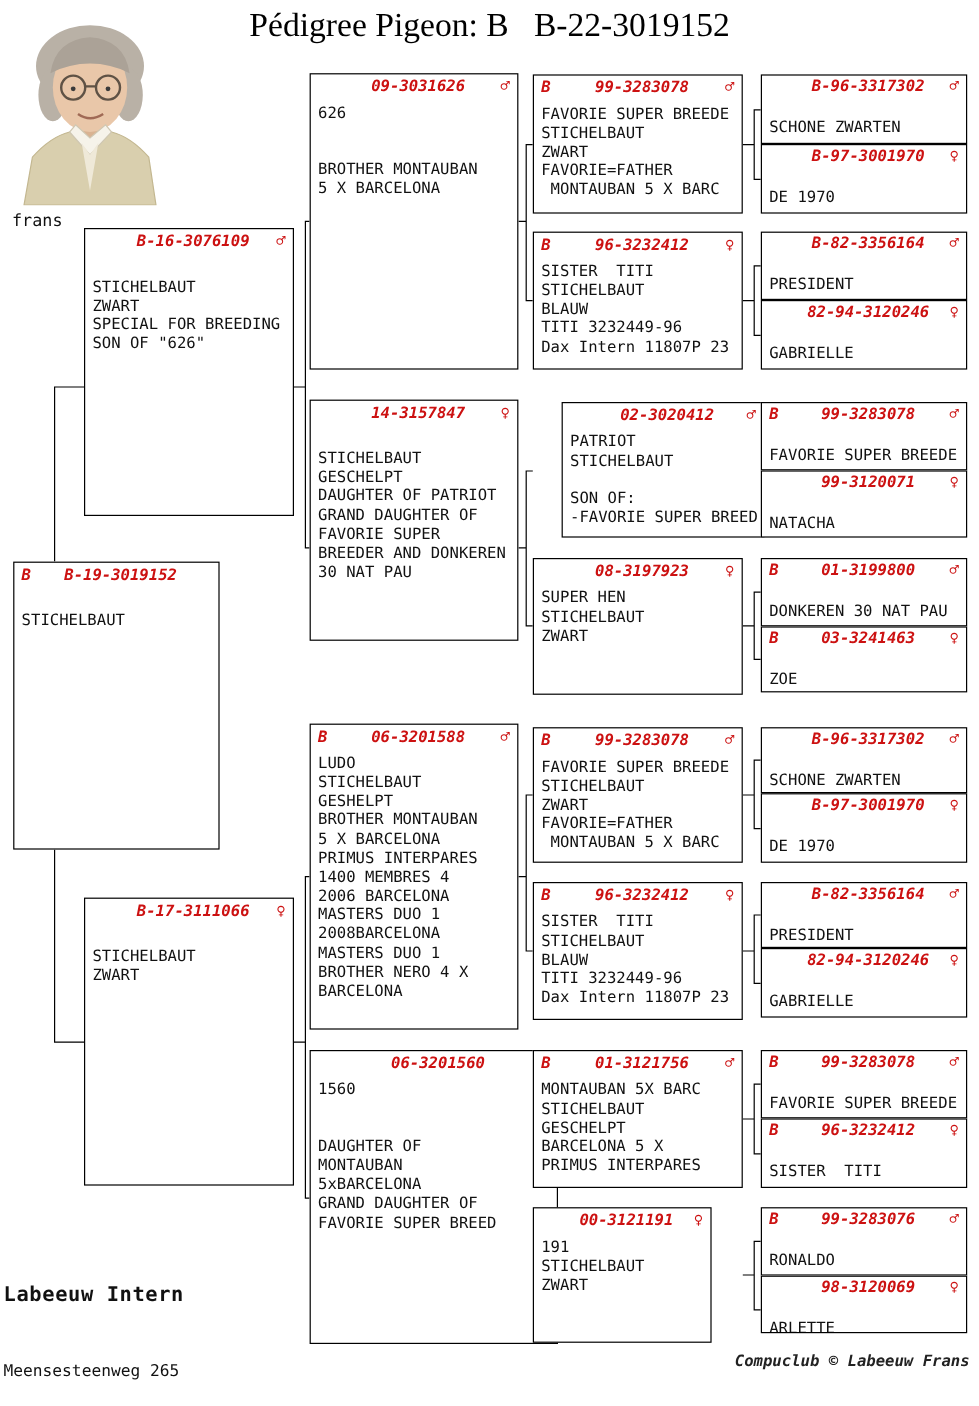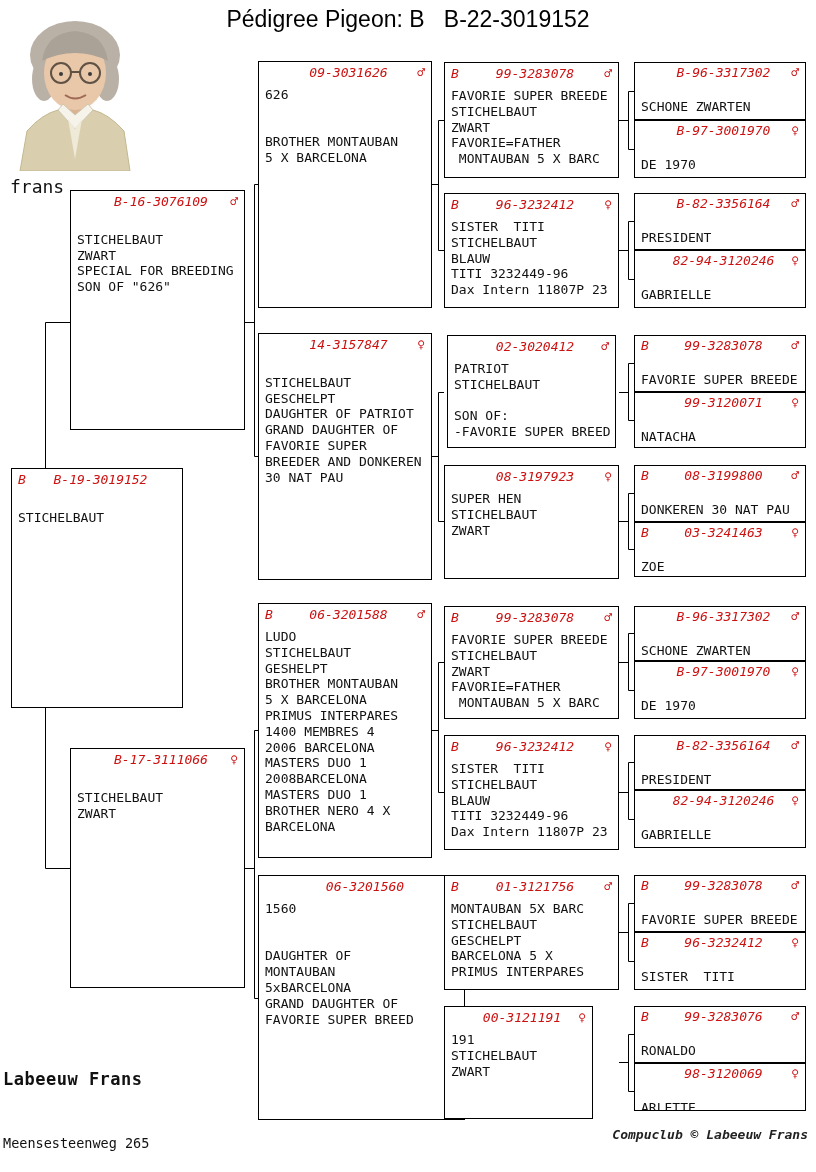--- a/index.html
+++ b/index.html
@@ -5,35 +5,35 @@
   html,body{margin:0;padding:0;}
   body{
     width:816px;height:1172px;position:relative;background:#ffffff;
     font-family:"DejaVu Sans Mono","Liberation Mono",monospace;
     color:#111;overflow:hidden;
   }
   .abs{position:absolute;}
   
   .page-title{
     left:0;right:0;top:6px;text-align:center;
-    font-family:Liberation Sans, sans-serif;
-    font-size:23px;color:#000;white-space:pre;
+    font-family:Liberation Serif, serif;
+    font-size:28px;color:#000;white-space:pre;
   }
   
   .photo{left:12px;top:9px;width:126px;height:162px;}
-  .photo-caption{left:10px;top:176px;font-size:18px;}
+  .photo-caption{left:10px;top:176px;font-size:14px;}
   
   .pbox{
     position:absolute;border:1px solid #000;background:#fff;
     box-sizing:border-box;overflow:hidden;
   }
   .phead{
     display:flex;align-items:flex-start;
     padding:3px 6px 0 6px;height:16px;
-    font-size:13px;font-weight:normal;font-style:italic;color:#cc1111;
+    font-size:13px;font-weight:bold;font-style:italic;color:#cc1111;
   }
   .sm .phead{padding-top:2px;}
   .band{width:22px;text-align:left;}
   .ring{flex:1;text-align:center;white-space:pre;}
   .sex{width:15px;text-align:right;font-style:normal;font-size:13px;}
   .pbody{
     margin-top:6px;padding:0 4px 0 6px;
     font-size:13px;line-height:15.8px;white-space:pre;color:#111;
   }
   .sm .pbody{margin-top:14px;line-height:24px;}
@@ -131,21 +131,21 @@
       <span class="band"></span>
       <span class="ring">09-3031626</span>
       <span class="sex">♂</span>
     </div>
   <div class="pbody">626
 
 
 BROTHER MONTAUBAN
 5 X BARCELONA</div>
 </div>
-<div class="pbox" style="left:258px;top:333px;width:174px;height:247px">
+<div class="pbox" style="left:258px;top:333px;width:174px;height:201px">
   <div class="phead">
       <span class="band"></span>
       <span class="ring">14-3157847</span>
       <span class="sex">♀</span>
     </div>
   <div class="pbody">
 STICHELBAUT
 GESCHELPT
 DAUGHTER OF PATRIOT
 GRAND DAUGHTER OF
@@ -206,21 +206,21 @@
       <span class="band">B</span>
       <span class="ring">96-3232412</span>
       <span class="sex">♀</span>
     </div>
   <div class="pbody">SISTER  TITI
 STICHELBAUT
 BLAUW
 TITI 3232449-96
 Dax Intern 11807P 23</div>
 </div>
-<div class="pbox" style="left:447px;top:335px;width:169px;height:113px">
+<div class="pbox" style="left:468px;top:335px;width:169px;height:113px">
   <div class="phead">
       <span class="band"></span>
       <span class="ring">02-3020412</span>
       <span class="sex">♂</span>
     </div>
   <div class="pbody">PATRIOT
 STICHELBAUT
 
 SON OF:
 -FAVORIE SUPER BREED</div>
@@ -330,21 +330,21 @@
       <span class="band"></span>
       <span class="ring">99-3120071</span>
       <span class="sex">♀</span>
     </div>
   <div class="pbody">NATACHA
 STICHELBAUT</div>
 </div>
 <div class="pbox sm" style="left:634px;top:465px;width:172px;height:57px">
   <div class="phead">
       <span class="band">B</span>
-      <span class="ring">08-3199800</span>
+      <span class="ring">01-3199800</span>
       <span class="sex">♂</span>
     </div>
   <div class="pbody">DONKEREN 30 NAT PAU
 STICHELBAUT</div>
 </div>
 <div class="pbox sm" style="left:634px;top:522px;width:172px;height:55px">
   <div class="phead">
       <span class="band">B</span>
       <span class="ring">03-3241463</span>
       <span class="sex">♀</span>
@@ -416,20 +416,20 @@
 <div class="pbox sm" style="left:634px;top:1063px;width:172px;height:48px">
   <div class="phead">
       <span class="band"></span>
       <span class="ring">98-3120069</span>
       <span class="sex">♀</span>
     </div>
   <div class="pbody">ARLETTE</div>
 </div>
 
 <div class="abs contact">
-  <div class="contact-name">Labeeuw Frans</div>
+  <div class="contact-name">Labeeuw Intern</div>
   <div class="contact-line">Meensesteenweg 265</div>
   
   
   
 </div>
 
 <div class="abs credit">Compuclub © Labeeuw Frans</div>
 
 </body></html>

